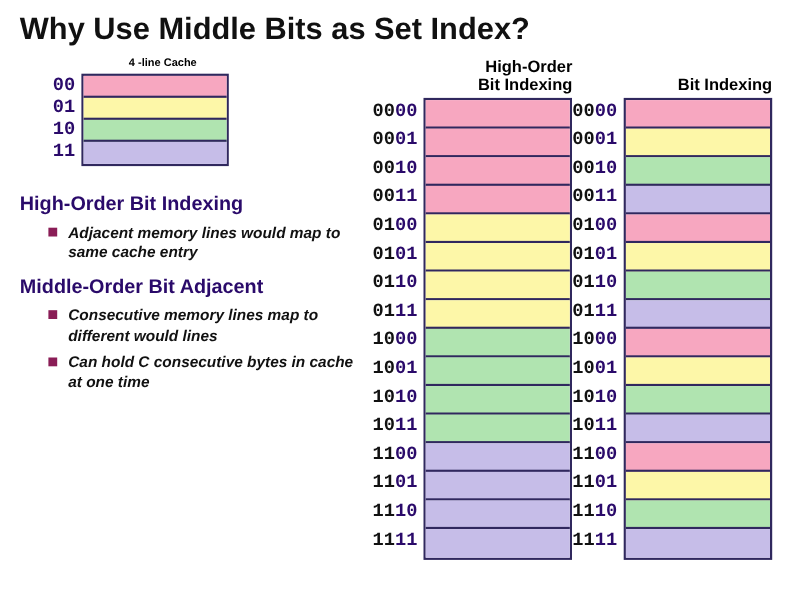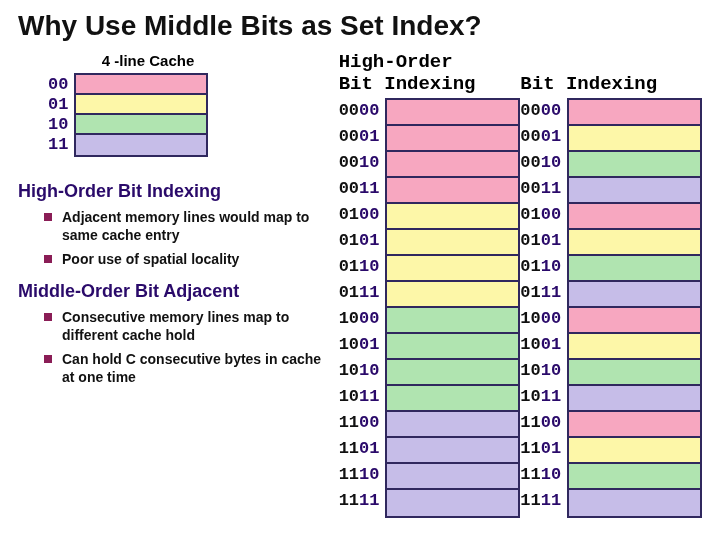--- a/index.html
+++ b/index.html
@@ -19,21 +19,21 @@
     margin-bottom: 10px;
   }
   .wrap {
     display: flex;
   }
   .left {
     width: 335px;
     padding-right: 8px;
   }
   .cache-label {
-    font-size: 15px;
+    font-size: 10px;
     font-weight: bold;
     text-align: center;
     margin-bottom: 4px;
     width: 200px;
     margin-left: 30px;
   }
   .cache-box {
     display: flex;
     margin-left: 30px;
     margin-bottom: 24px;
@@ -62,20 +62,21 @@
   .cache-rows div:last-child { border-bottom: none; }
   .section-h {
     font-size: 18px;
     font-weight: bold;
     color: #2a0a6a;
     margin: 12px 0 6px 0;
   }
   ul.bullets {
     list-style: none;
     padding-left: 26px;
+    font-style: italic;
   }
   ul.bullets li {
     position: relative;
     font-size: 14px;
     font-weight: bold;
     line-height: 1.3;
     margin-bottom: 6px;
     padding-left: 18px;
     color: #111;
   }
@@ -85,27 +86,26 @@
     left: 0;
     top: 5px;
     width: 8px;
     height: 8px;
     background: #8a1d56;
   }
   .col {
     width: 190px;
   }
   .col-title {
-    font-size: 19px;
-    font-weight: bold;
-    text-align: left;
+    font-size: 15px;
+    font-weight: bold;
+    text-align: right;
     line-height: 1.15;
     margin-bottom: 2px;
     white-space: nowrap;
-    font-family: Liberation Mono, monospace;
   }
   .mem {
     display: flex;
   }
   .mem-labels {
     display: flex;
     flex-direction: column;
   }
   .mem-labels div {
     font-family: "Courier New", monospace;
@@ -150,26 +150,25 @@
           <div class="c0"></div>
           <div class="c1"></div>
           <div class="c2"></div>
           <div class="c3"></div>
         </div>
     </div>
 
     <div class="section-h">High-Order Bit Indexing</div>
     <ul class="bullets" id="high-bullets">
         <li>Adjacent memory lines would map to same cache entry</li>
-        <li>Poor use of spatial locality</li>
       </ul>
 
     <div class="section-h">Middle-Order Bit Adjacent</div>
     <ul class="bullets" id="middle-bullets">
-        <li>Consecutive memory lines map to different cache hold</li>
+        <li>Consecutive memory lines map to different would lines</li>
         <li>Can hold C consecutive bytes in cache at one time</li>
       </ul>
   </div>
 
   <div class="col">
     <div class="col-title">
       <span>High-Order</span><br>
       <span>Bit Indexing</span>
     </div>
     <div class="mem">

